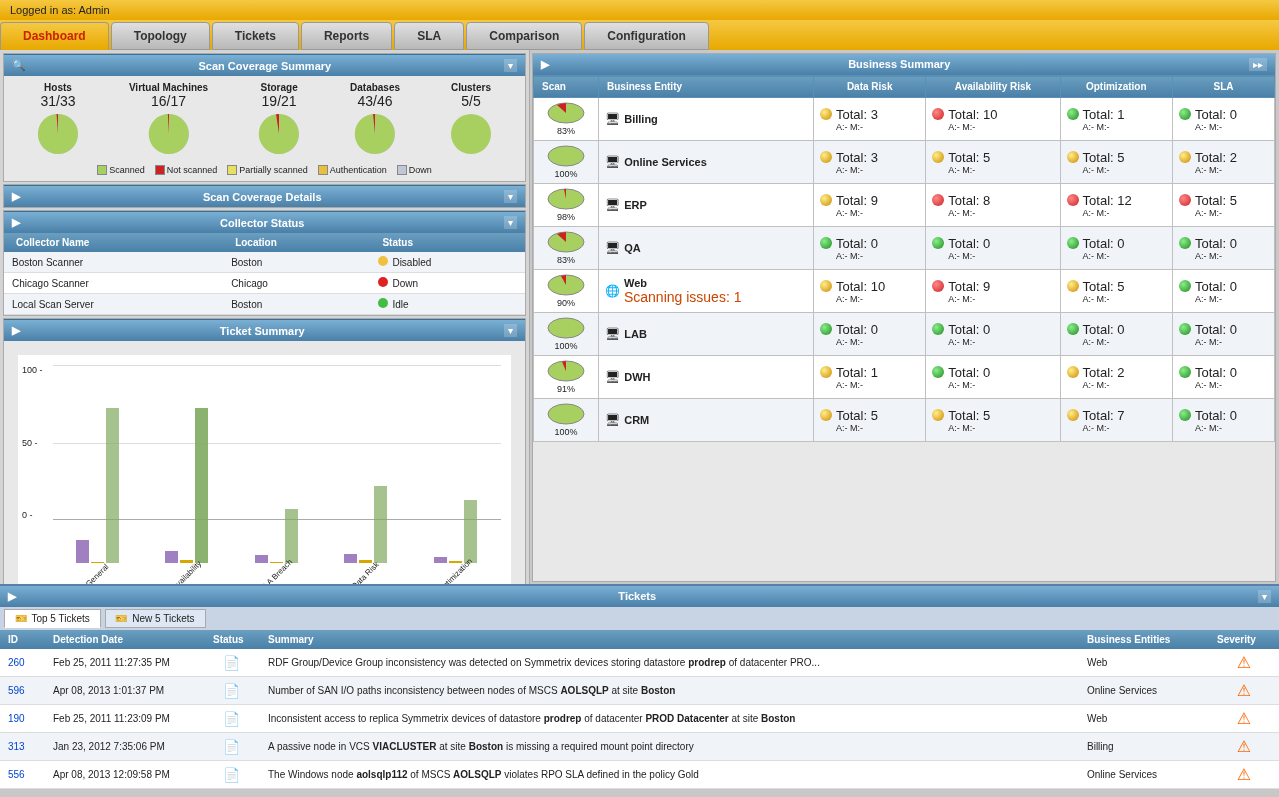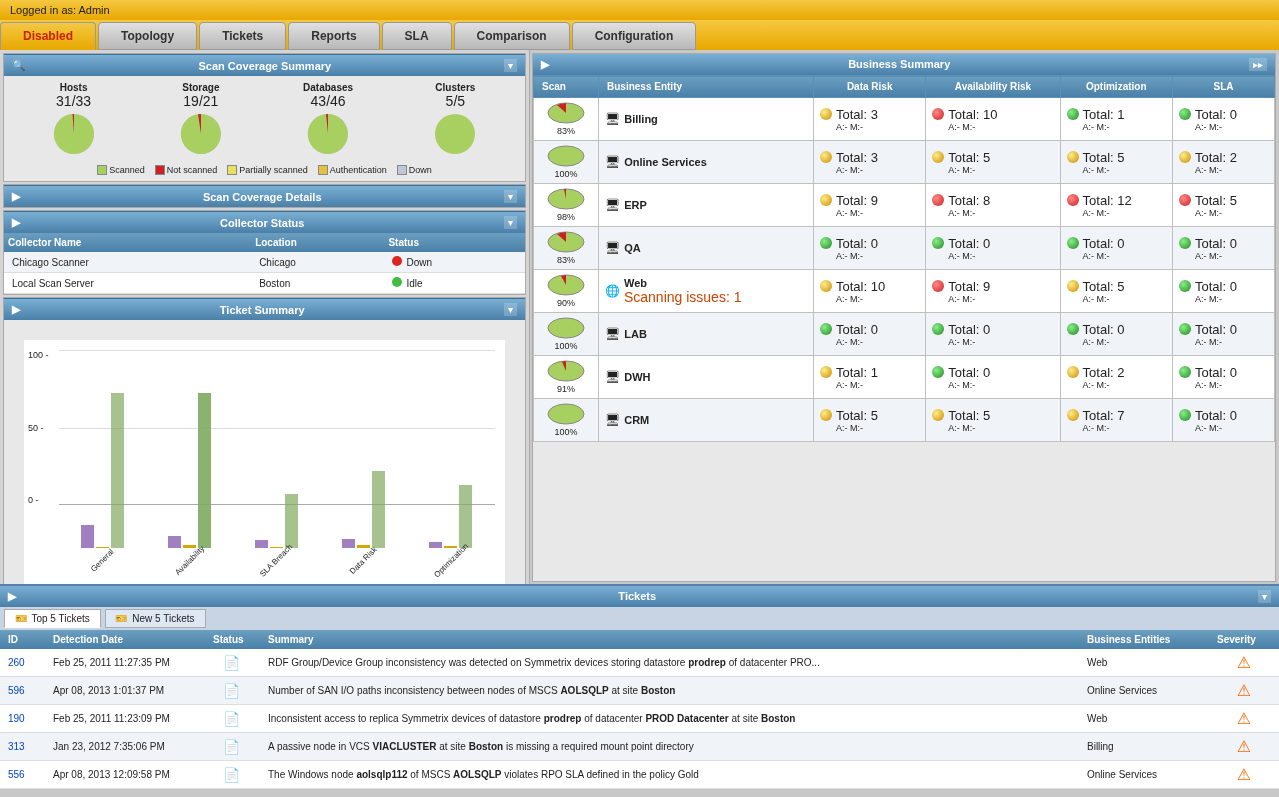--- a/index.html
+++ b/index.html
@@ -32,21 +32,21 @@
     .legend { display: flex; justify-content: center; gap: 10px; font-size: 9px; margin-top: 4px; flex-wrap: wrap; }
     .legend-item { display: flex; align-items: center; gap: 2px; }
     .legend-color { width: 10px; height: 10px; display: inline-block; }
 
     
     #scan-details { background: #e8e8e8; border: 1px solid #aaa; margin: 2px; }
 
     
     #collector-status { background: #e8e8e8; border: 1px solid #aaa; margin: 2px; }
     .collector-table { width: 100%; border-collapse: collapse; }
-    .collector-table th { background: linear-gradient(to bottom, #6a9fc0, #4a7fa8); color: white; padding: 4px 4px; text-align: left; font-size: 10px; }
+    .collector-table th { background: linear-gradient(to bottom, #6a9fc0, #4a7fa8); color: white; padding: 4px 12px; text-align: left; font-size: 10px; }
     .collector-table td { padding: 4px 8px; font-size: 10px; border-bottom: 1px solid #ddd; background: white; }
     .collector-table tr:nth-child(odd) td { background: #f0f4f8; }
     .status-dot { width: 10px; height: 10px; border-radius: 50%; display: inline-block; margin-right: 4px; }
     .status-disabled { background: #f0c040; }
     .status-down { background: #dd2222; }
     .status-idle { background: #44bb44; }
 
     
     #ticket-summary { background: #e8e8e8; border: 1px solid #aaa; margin: 2px; flex: 1; }
     .chart-area { padding: 10px; height: 200px; position: relative; }
@@ -89,21 +89,21 @@
     .expand-btn { cursor: pointer; color: white; font-size: 10px; background: rgba(255,255,255,0.2); border: none; padding: 1px 4px; }
   </style>
 </head>
 <body>
 
 <div id="header">
   <div>Logged in as: Admin</div>
 </div>
 
 <div id="nav">
-  <div class="nav-tab active">Disabled</div>
+  <div class="nav-tab active">Dashboard</div>
   <div class="nav-tab">Topology</div>
   <div class="nav-tab">Tickets</div>
   <div class="nav-tab">Reports</div>
   <div class="nav-tab">SLA</div>
   <div class="nav-tab">Comparison</div>
   <div class="nav-tab">Configuration</div>
 </div>
 
 <div id="main" style="display:flex; flex-direction:column; height: calc(797px - 58px);">
 
@@ -123,20 +123,29 @@
             <div class="scan-host-item">
               <div class="label">Hosts</div>
               <div class="count">31/33</div>
               <svg class="pie-svg" viewBox="0 0 50 50">
                 <circle cx="25" cy="25" r="20" fill="#c0c8d8"></circle>
                 <path d="M25,25 L25,5 A20,20 0 1,1 23.5,5.05 Z" fill="#a8d060"></path>
                 <path d="M25,25 L23.5,5.05 A20,20 0 0,1 25,5 Z" fill="#cc2222"></path>
               </svg>
             </div>
 
+            <div class="scan-host-item">
+              <div class="label">Virtual Machines</div>
+              <div class="count">16/17</div>
+              <svg class="pie-svg" viewBox="0 0 50 50">
+                <circle cx="25" cy="25" r="20" fill="#c0c8d8"></circle>
+                <path d="M25,25 L25,5 A20,20 0 1,1 23.8,5.02 Z" fill="#a8d060"></path>
+                <path d="M25,25 L23.8,5.02 A20,20 0 0,1 25,5 Z" fill="#cc2222"></path>
+              </svg>
+            </div>
 
             <div class="scan-host-item">
               <div class="label">Storage</div>
               <div class="count">19/21</div>
               <svg class="pie-svg" viewBox="0 0 50 50">
                 <circle cx="25" cy="25" r="20" fill="#c0c8d8"></circle>
                 <path d="M25,25 L25,5 A20,20 0 1,1 22,5.2 Z" fill="#a8d060"></path>
                 <path d="M25,25 L22,5.2 A20,20 0 0,1 25,5 Z" fill="#cc2222"></path>
               </svg>
             </div>
@@ -200,20 +209,27 @@
         </div>
         <table class="collector-table">
           <thead>
             <tr>
               <th>Collector Name</th>
               <th>Location</th>
               <th>Status</th>
             </tr>
           </thead>
           <tbody>
+            <tr>
+              <td>Boston Scanner</td>
+              <td>Boston</td>
+              <td>
+                <span class="status-dot status-disabled"></span>Disabled
+              </td>
+            </tr>
             <tr>
               <td>Chicago Scanner</td>
               <td>Chicago</td>
               <td>
                 <span class="status-dot status-down"></span>Down
               </td>
             </tr>
             <tr>
               <td>Local Scan Server</td>
               <td>Boston</td>
@@ -224,21 +240,21 @@
           </tbody>
         </table>
       </div>
 
       <div id="ticket-summary" style="border:1px solid #aaa; margin:0 3px 2px 3px; background:#e8e8e8; flex:1;">
         <div class="section-header">
           <span>▶</span>
           <span>Ticket Summary</span>
           <button class="expand-btn">▾</button>
         </div>
-        <div class="chart-area" style="padding:10px 10px 40px 40px; height:265px; position:relative; background:white; margin:20px;">
+        <div class="chart-area" style="padding:10px 10px 40px 40px; height:265px; position:relative; background:white; margin:14px;">
 
           <div style="position:absolute; left:4px; top:10px; font-size:9px; height:155px; display:flex; flex-direction:column; justify-content:space-between;">
             <span>100 -</span>
             <span>50 -</span>
             <span>0 -</span>
           </div>
 
           <div style="position:absolute; left:35px; right:10px; top:10px; height:155px;">
             <div style="position:absolute; top:0; left:0; right:0; border-top:1px solid #ddd;"></div>
             <div style="position:absolute; top:50%; left:0; right:0; border-top:1px solid #ddd;"></div>

